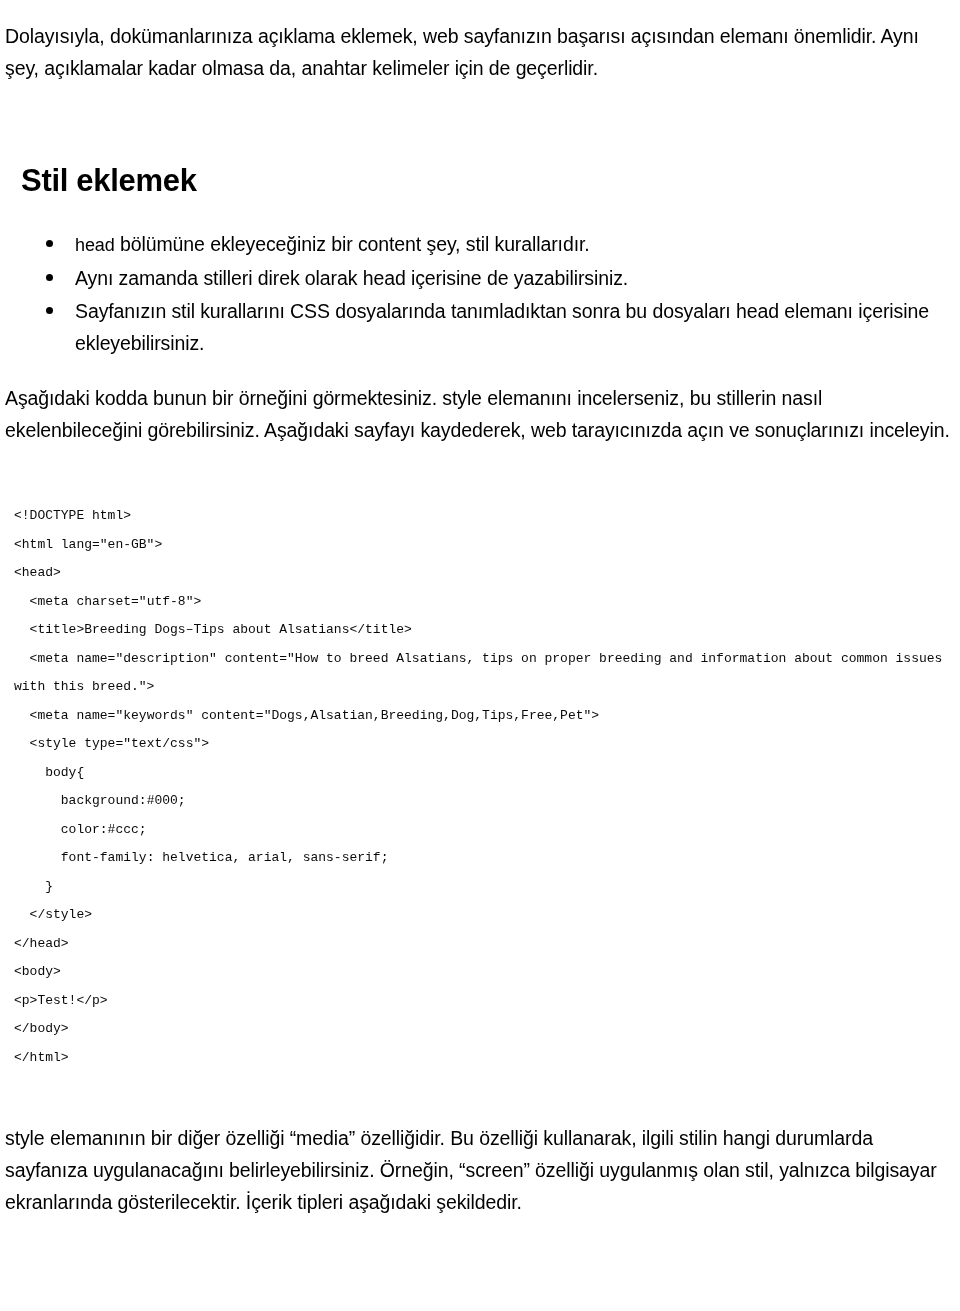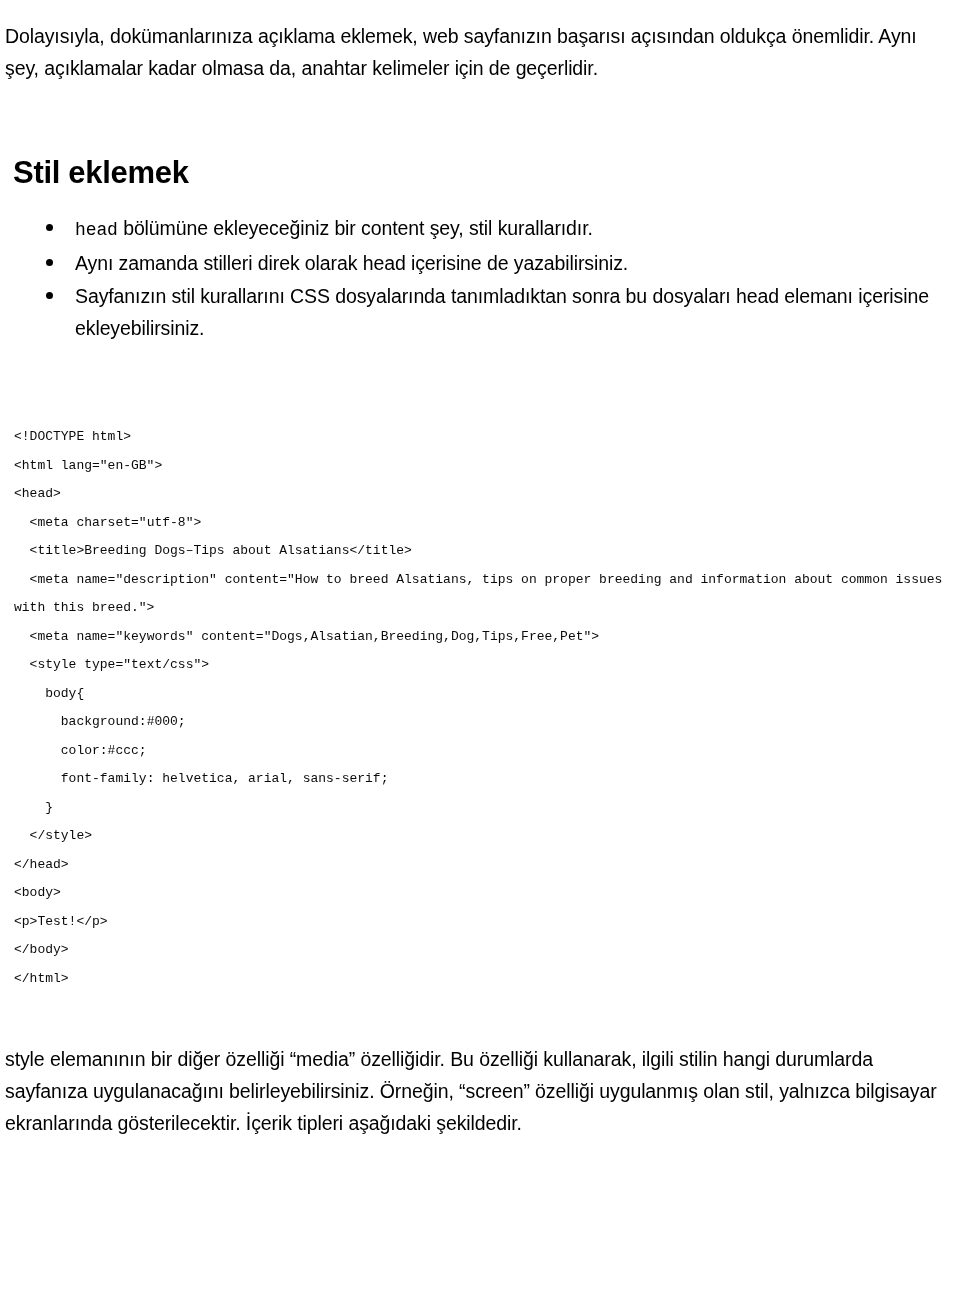--- a/index.html
+++ b/index.html
@@ -43,21 +43,21 @@
   .gap-beforecode { height: 50px; }
   .gap-aftercode  { height: 44px; }
 
   
   .heading {
     font-family: "Liberation Sans", sans-serif;
     font-size: 31px;
     font-weight: bold;
     line-height: 38px;
     letter-spacing: -0.3px;
-    margin: 8px;
+    margin: 16px;
     padding: 0;
     color: #000;
   }
 
   
   ul.bullets {
     list-style: none;
     margin: 0;
     padding: 0;
   }
@@ -74,21 +74,21 @@
     position: absolute;
     left: 41px;
     top: 12px;
     width: 7px;
     height: 7px;
     background: #000;
     border-radius: 50%;
     display: block;
   }
   .mono-inline {
-    font-family: Liberation Mono, monospace;
+    font-family: Liberation Sans, sans-serif;
     font-size: 18px;
   }
 
   
   pre.codeblock {
     font-family: "Liberation Mono", "DejaVu Sans Mono", monospace;
     font-size: 13px;
     line-height: 28.5px;
     margin: 6px;
     padding: 0 0 0 3px;
@@ -98,21 +98,21 @@
     tab-size: 2;
   }
 </style>
 </head>
 <body>
 
 <div class="page">
 
   <div class="gap-intro"></div>
 
-  <p class="para">Dolayısıyla, dokümanlarınıza açıklama eklemek, web sayfanızın başarısı açısından oldukça önemlidir. Aynı şey, açıklamalar kadar olmasa da, anahtar kelimeler için de geçerlidir.</p>
+  <p class="para">Dolayısıyla, dokümanlarınıza açıklama eklemek, web sayfanızın başarısı açısından elemanı önemlidir. Aynı şey, açıklamalar kadar olmasa da, anahtar kelimeler için de geçerlidir.</p>
 
   <div class="gap-afterp1"></div>
 
 
   <div class="gap-beforeh"></div>
 
   <h2 class="heading">Stil eklemek</h2>
 
   <div class="gap-afterh"></div>
 
@@ -123,20 +123,21 @@
     <li>
       <span class="bullet-dot"></span><span>Aynı zamanda stilleri direk olarak head içerisine de yazabilirsiniz.</span>
     </li>
     <li>
       <span class="bullet-dot"></span><span>Sayfanızın stil kurallarını CSS dosyalarında tanımladıktan sonra bu dosyaları head elemanı içerisine ekleyebilirsiniz.</span>
     </li>
   </ul>
 
   <div class="gap-afterlist"></div>
 
+  <p class="para">Aşağıdaki kodda bunun bir örneğini görmektesiniz. style elemanını incelerseniz, bu stillerin nasıl ekelenbileceğini görebilirsiniz. Aşağıdaki sayfayı kaydederek, web tarayıcınızda açın ve sonuçlarınızı inceleyin.</p>
 
   <div class="gap-beforecode"></div>
 
   <pre class="codeblock">&lt;!DOCTYPE html&gt;
 &lt;html lang="en-GB"&gt;
 &lt;head&gt;
   &lt;meta charset="utf-8"&gt;
   &lt;title&gt;Breeding Dogs–Tips about Alsatians&lt;/title&gt;
   &lt;meta name="description" content="How to breed Alsatians, tips on proper breeding and information about common issues with this breed."&gt;
   &lt;meta name="keywords" content="Dogs,Alsatian,Breeding,Dog,Tips,Free,Pet"&gt;

